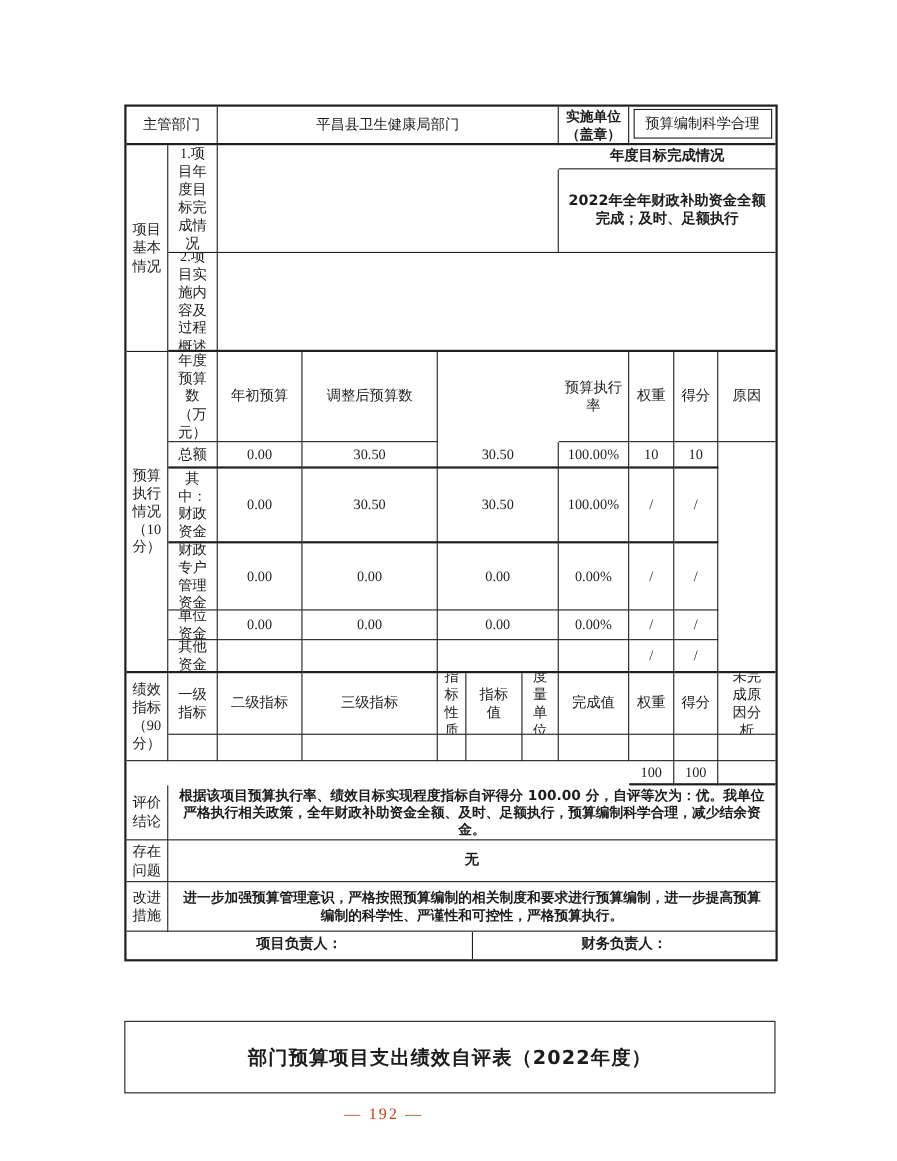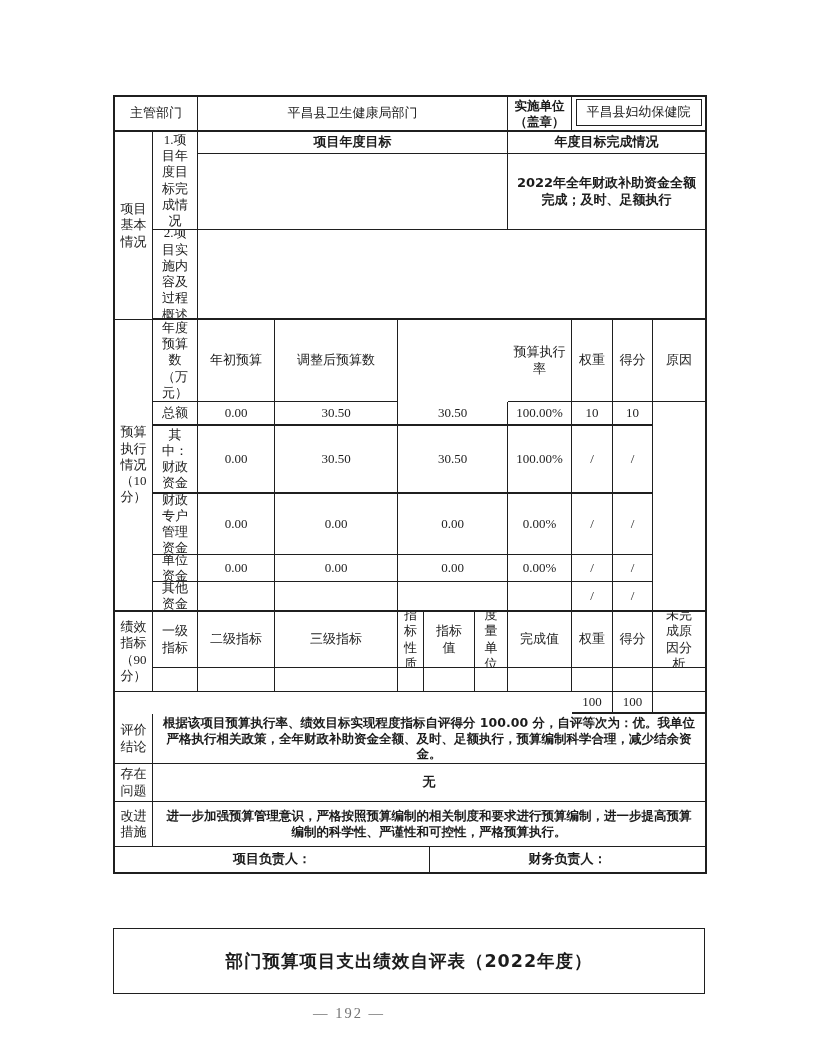--- a/index.html
+++ b/index.html
@@ -21,47 +21,46 @@
   .small{font-size:12.5px;}
   .innerbox{border:1.5px solid #1f1f1f;padding:4px 10px;margin-top:-2px;background:#fff;
             font-size:13px;}
   .sigrow{display:flex;width:100%;height:100%;align-items:stretch;}
   .sig{flex:0 0 314px;display:flex;align-items:center;justify-content:center;}
   .sig2{flex:1 1 auto;border-left:1px solid #1f1f1f;display:flex;align-items:center;justify-content:center;}
   .titlebox{position:absolute;left:113px;top:880px;width:590px;height:64px;
             border:1.5px solid #1f1f1f;display:flex;align-items:center;justify-content:center;margin-top:48px;}
   .titletext{font-family:"DejaVu Sans","Liberation Sans",sans-serif;font-weight:bold;font-size:17.5px;letter-spacing:1px;}
   .pagenum{position:absolute;left:0;top:1005px;width:698px;text-align:center;
-           font-size:14.5px;letter-spacing:2px;color:#737373;}
+           font-size:14.5px;letter-spacing:2px;color:#c2410c;}
 </style>
 </head>
 <body>
 
 <div class="page">
 
   <div class="tbl">
 
     <div class="c tb" style="grid-area:1/1/2/3">主管部门</div>
     <div class="c tb" style="grid-area:1/3/2/8">平昌县卫生健康局部门</div>
     <div class="c tb hei-b small" style="grid-area:1/8/2/9">实施单位
 （盖章）</div>
     <div class="c tb nr" style="grid-area:1/9/2/12">
-      <span class="innerbox">平昌县妇幼保健院</span>
+      <span class="innerbox">预算编制科学合理</span>
     </div>
 
     <div class="c" style="grid-area:2/1/5/2">项目
 基本
 情况</div>
     <div class="c" style="grid-area:2/2/4/3">1.项
 目年
 度目
 标完
 成情
 况</div>
-    <div class="c hei-b" style="grid-area:2/3/3/8">项目年度目标</div>
     <div class="c nr hei-b" style="grid-area:2/8/3/12">年度目标完成情况</div>
     <div class="c" style="grid-area:3/3/4/8"></div>
     <div class="c nr hei-b pad" style="grid-area:3/8/4/12">2022年全年财政补助资金全额完成；及时、足额执行</div>
     <div class="c tb" style="grid-area:4/2/5/3">2.项
 目实
 施内
 容及
 过程
 概述</div>
     <div class="c tb nr" style="grid-area:4/3/5/12"></div>

